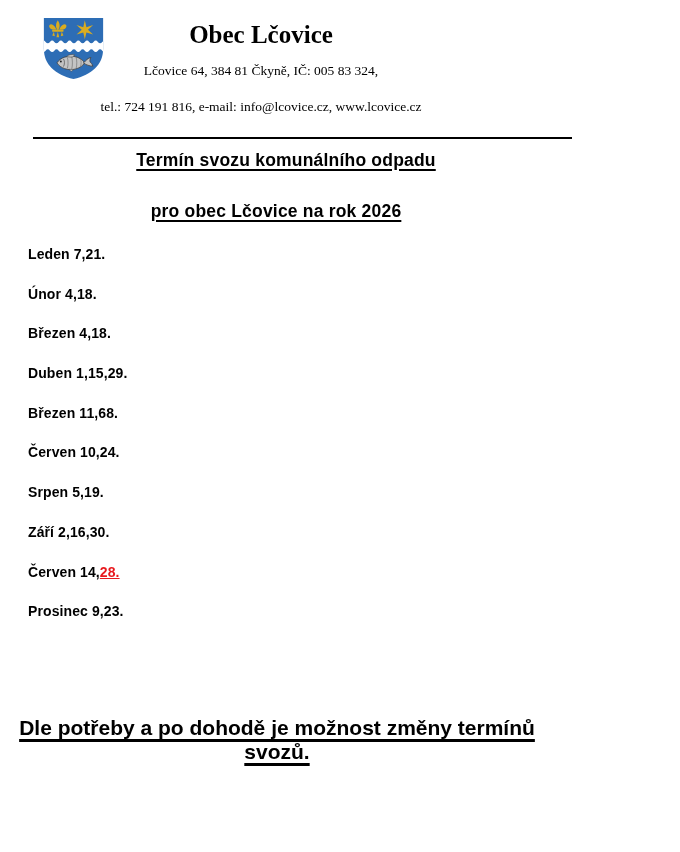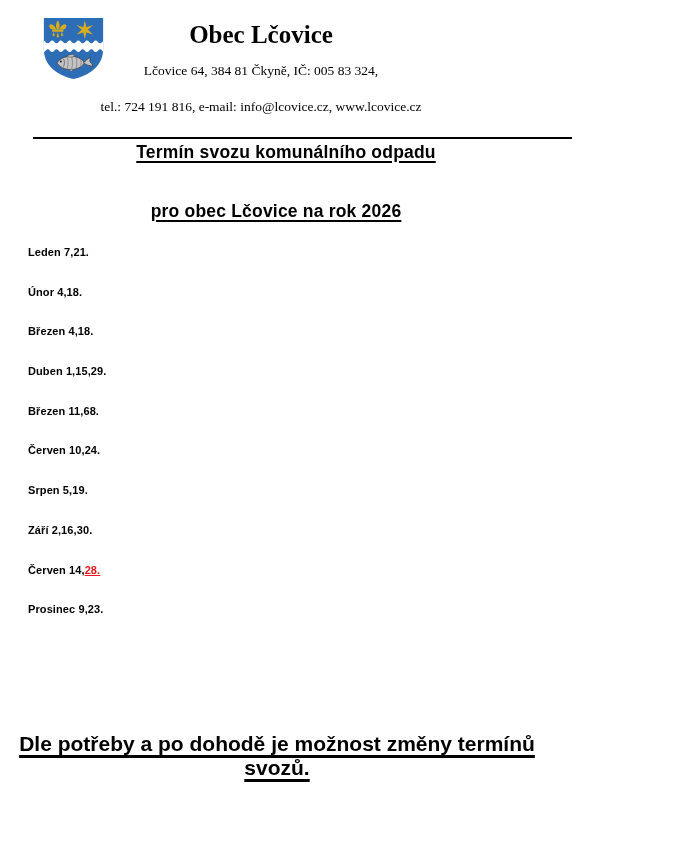--- a/index.html
+++ b/index.html
@@ -38,34 +38,34 @@
   
   .doc-title {
     position:absolute; left:0; right:20px; margin:0;
     text-align:center;
     font-size:17.5px; font-weight:700;
     text-decoration:underline;
     text-decoration-thickness:2px;
     text-underline-offset:3px;
     letter-spacing:0.2px;
   }
-  .doc-title-1 { top:142px;padding-left:20px; }
+  .doc-title-1 { top:150px;padding-left:20px; }
   .doc-title-2 { top:201px; }
 
   .month-list { position:absolute; left:28px; top:246px; }
   .month-row {
     height:39.7px;
-    font-size:11px; font-weight:700;
+    font-size:14px; font-weight:700;
     letter-spacing:0.1px;
     white-space:pre;
   }
   .m-dates-red { color:var(--highlight-red, #e8191e);text-decoration:underline; }
 
   .footer-note {
-    position:absolute; top:716px; left:0; right:18px; margin:16px;
+    position:absolute; top:716px; left:0; right:18px; margin:0;
     text-align:center;
     font-size:21px; font-weight:700;
     text-decoration:underline;
     text-decoration-thickness:2.5px;
     text-underline-offset:4px;
   }
 </style>
 </head>
 <body>
 

